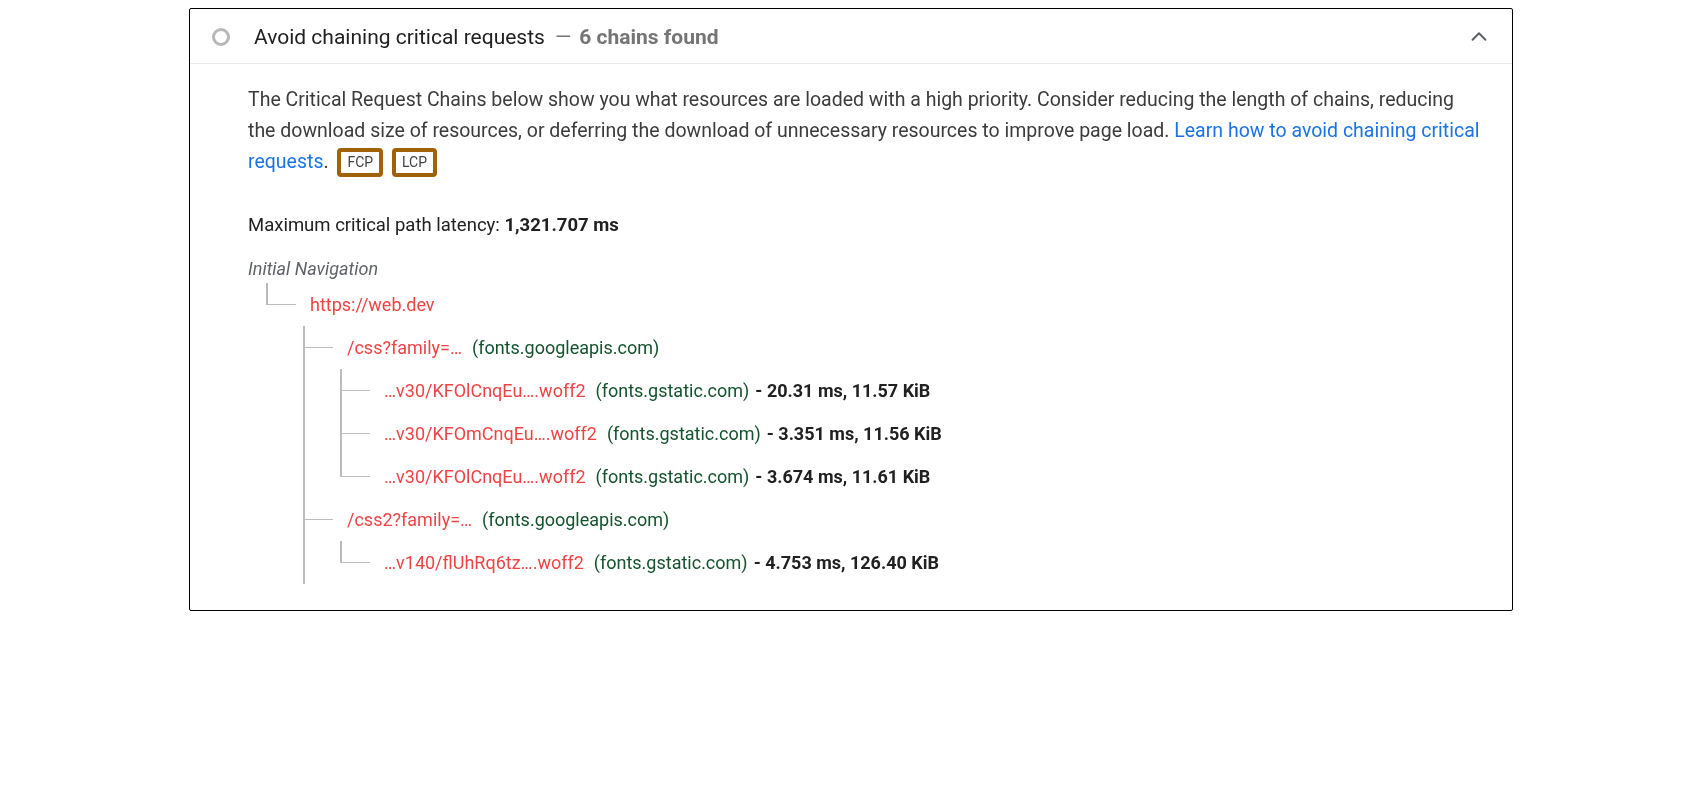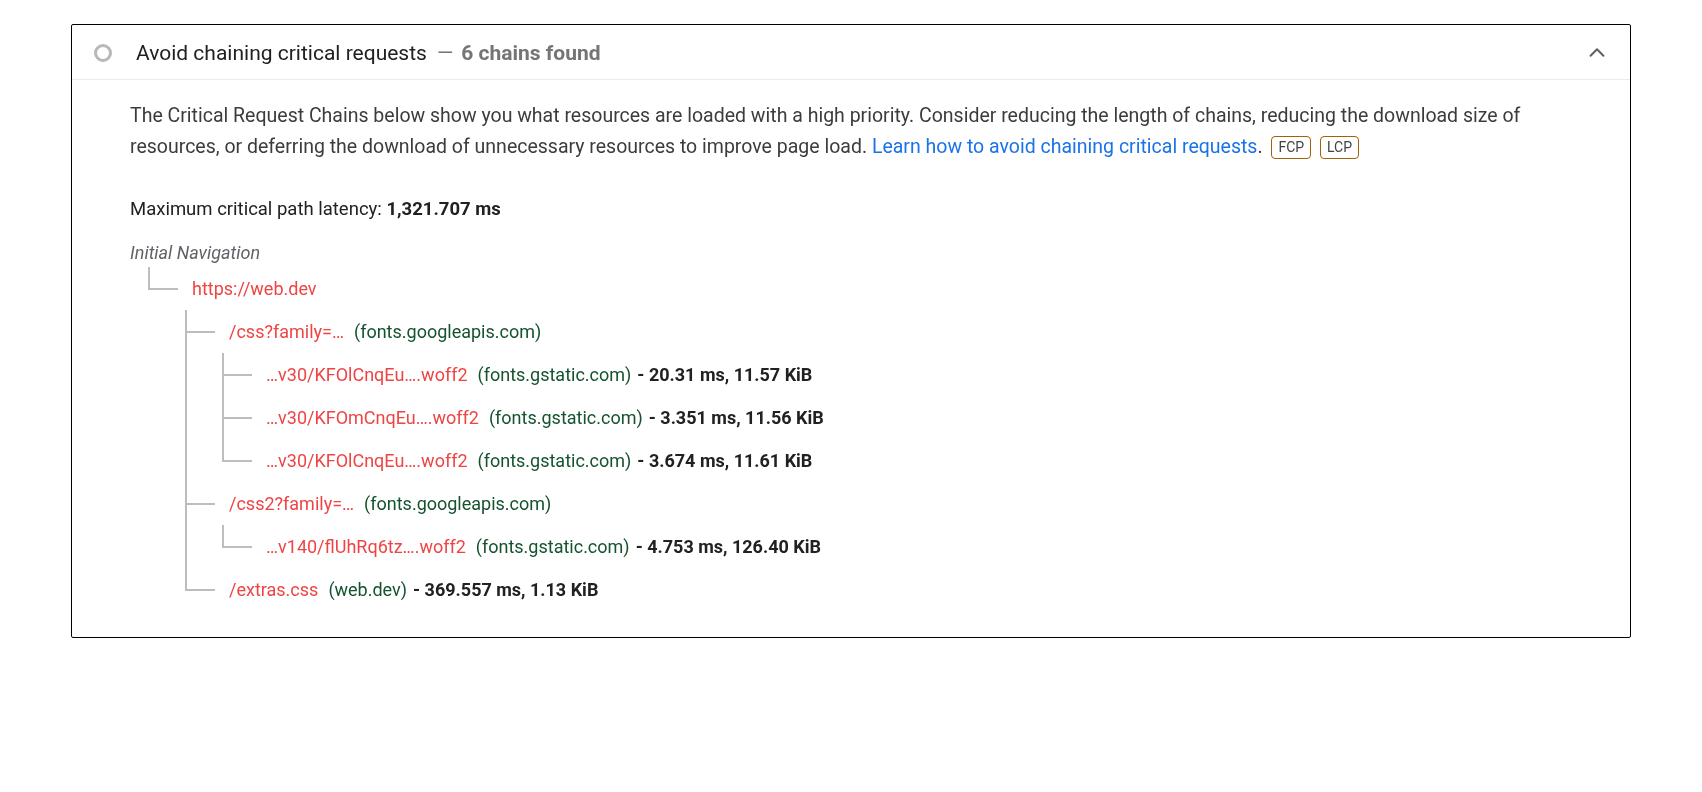--- a/index.html
+++ b/index.html
@@ -8,22 +8,22 @@
     padding: 0;
   }
   body {
     font-family: Roboto, -apple-system, BlinkMacSystemFont, "Segoe UI", Helvetica, Arial, sans-serif;
     background: #fff;
     padding: 8px;
   }
   .audit-panel {
     border: 1px solid #000;
     border-radius: 2px;
-    width: 1560px;
-    margin: 16px auto;
+    width: 1324px;
+    margin: 0 auto;
   }
   .audit-header {
     display: flex;
     align-items: center;
     padding: 16px 22px 14px 22px;
     border-bottom: 1px solid #ebebeb;
     cursor: pointer;
   }
   .status-circle {
     width: 18px;
@@ -66,21 +66,21 @@
     margin-bottom: 20px;
   }
   .inline-link {
     color: #1a73e8;
     text-decoration: none;
   }
   .badge {
     display: inline-block;
     font-size: 14px;
     color: #424242;
-    border: 1px solid #a16207;
+    border: 4px solid #a16207;
     border-radius: 4px;
     padding: 1px 6px;
     margin-left: 4px;
     line-height: 1.35;
     vertical-align: 0.07em;
   }
   .crc-latency {
     font-size: 18.5px;
     color: #212121;
     margin-top: 36px;
@@ -257,25 +257,17 @@
         <div class="pipe-col"></div>
         <div class="pipe-col v-full"></div>
         <div class="pipe-col corner"></div>
         <div class="pipe-spacer"></div>
         <span class="node-url">…v140/flUhRq6tz….woff2</span>
         <span class="node-host">(fonts.gstatic.com)</span>
         <span class="node-stats">- 4.753 ms, 126.40 KiB</span>
       </div>
 
 
-      <div class="crc-line">
-        <div class="pipe-col"></div>
-        <div class="pipe-col corner"></div>
-        <div class="pipe-spacer"></div>
-        <span class="node-url">/extras.css</span>
-        <span class="node-host">(web.dev)</span>
-        <span class="node-stats">- 369.557 ms, 1.13 KiB</span>
-      </div>
 
     </div>
 
   </div>
 </div>
 
 </body></html>

